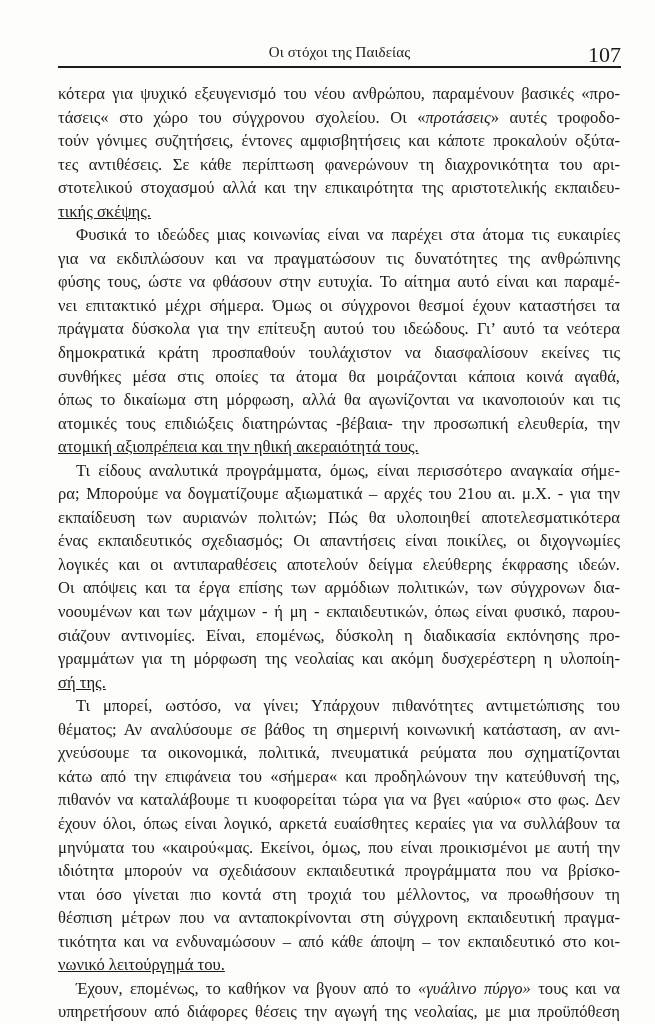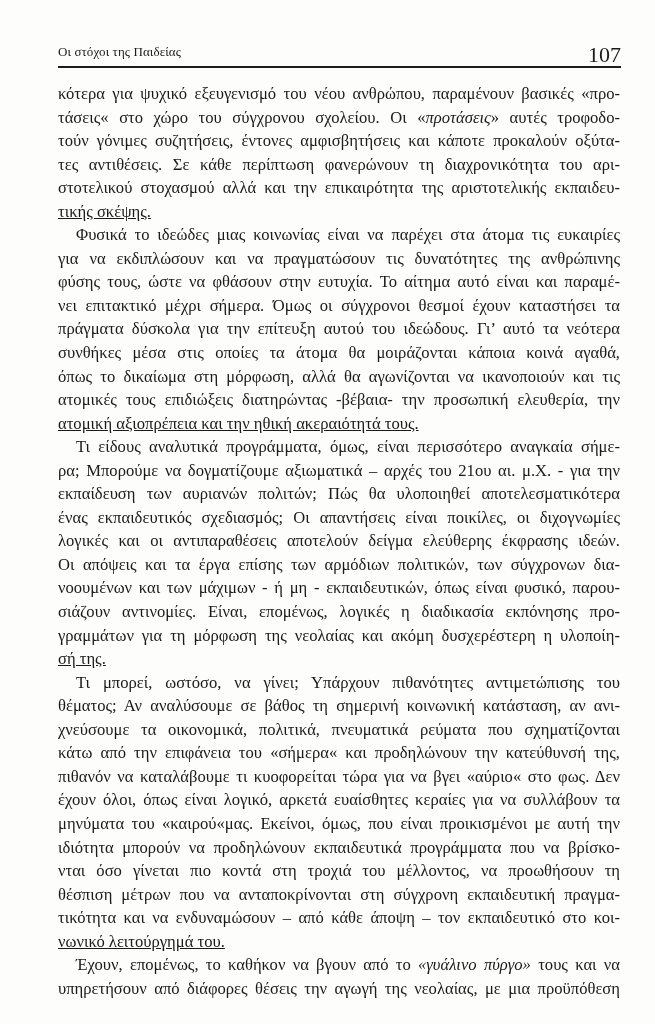--- a/index.html
+++ b/index.html
@@ -27,22 +27,22 @@
       left: 58px;
       width: 563px;
       top: 40px;
       height: 26px;
       border-bottom: 2px solid #1c1c1c;
     }
     .running-title {
       position: absolute;
       left: 0; right: 0;
       top: 4px;
-      text-align: left;
-      font-size: 13px;
+      text-align: center;
+      font-size: 15px;
       letter-spacing: 0.1px;
     }
     .page-number {
       position: absolute;
       right: 0;
       top: 2px;
       font-size: 22px;
     }
     .body-text {
       position: absolute;
@@ -88,48 +88,49 @@
       <span class="line">στοτελικού στοχασμού αλλά και την επικαιρότητα της αριστοτελικής εκπαιδευ-</span>
       <span class="line last">τικής σκέψης.</span>
     </div>
 
     <div>
       <span class="line indent">Φυσικά το ιδεώδες μιας κοινωνίας είναι να παρέχει στα άτομα τις ευκαιρίες</span>
       <span class="line">για να εκδιπλώσουν και να πραγματώσουν τις δυνατότητες της ανθρώπινης</span>
       <span class="line">φύσης τους, ώστε να φθάσουν στην ευτυχία. Το αίτημα αυτό είναι και παραμέ-</span>
       <span class="line">νει επιτακτικό μέχρι σήμερα. Όμως οι σύγχρονοι θεσμοί έχουν καταστήσει τα</span>
       <span class="line">πράγματα δύσκολα για την επίτευξη αυτού του ιδεώδους. Γι’ αυτό τα νεότερα</span>
+      <span class="line">δημοκρατικά κράτη προσπαθούν τουλάχιστον να διασφαλίσουν εκείνες τις</span>
       <span class="line">συνθήκες μέσα στις οποίες τα άτομα θα μοιράζονται κάποια κοινά αγαθά,</span>
       <span class="line">όπως το δικαίωμα στη μόρφωση, αλλά θα αγωνίζονται να ικανοποιούν και τις</span>
       <span class="line">ατομικές τους επιδιώξεις διατηρώντας -βέβαια-  την προσωπική ελευθερία, την</span>
       <span class="line last">ατομική αξιοπρέπεια και την ηθική ακεραιότητά τους.</span>
     </div>
 
     <div>
       <span class="line indent">Τι είδους αναλυτικά προγράμματα, όμως, είναι περισσότερο αναγκαία σήμε-</span>
       <span class="line">ρα; Μπορούμε να δογματίζουμε αξιωματικά – αρχές του 21ου αι. μ.Χ. - για την</span>
       <span class="line">εκπαίδευση των αυριανών πολιτών; Πώς θα υλοποιηθεί αποτελεσματικότερα</span>
       <span class="line">ένας εκπαιδευτικός σχεδιασμός; Οι απαντήσεις είναι ποικίλες, οι διχογνωμίες</span>
       <span class="line">λογικές και οι αντιπαραθέσεις αποτελούν δείγμα ελεύθερης έκφρασης ιδεών.</span>
       <span class="line">Οι απόψεις και τα έργα επίσης των αρμόδιων πολιτικών, των σύγχρονων δια-</span>
       <span class="line">νοουμένων και των μάχιμων - ή μη - εκπαιδευτικών, όπως είναι φυσικό, παρου-</span>
-      <span class="line">σιάζουν αντινομίες. Είναι, επομένως, λογικές η διαδικασία εκπόνησης προ-</span>
+      <span class="line">σιάζουν αντινομίες. Είναι, επομένως, δύσκολη η διαδικασία εκπόνησης προ-</span>
       <span class="line">γραμμάτων για τη μόρφωση της νεολαίας και ακόμη δυσχερέστερη η υλοποίη-</span>
       <span class="line last">σή της.</span>
     </div>
 
     <div>
       <span class="line indent">Τι μπορεί, ωστόσο, να γίνει; Υπάρχουν πιθανότητες αντιμετώπισης του</span>
       <span class="line">θέματος; Αν αναλύσουμε σε βάθος τη σημερινή κοινωνική κατάσταση, αν ανι-</span>
       <span class="line">χνεύσουμε τα οικονομικά, πολιτικά, πνευματικά ρεύματα που σχηματίζονται</span>
       <span class="line">κάτω από την επιφάνεια του «σήμερα« και προδηλώνουν την κατεύθυνσή της,</span>
       <span class="line">πιθανόν να καταλάβουμε τι κυοφορείται τώρα για να βγει «αύριο« στο φως. Δεν</span>
       <span class="line">έχουν όλοι, όπως είναι λογικό, αρκετά ευαίσθητες κεραίες για να συλλάβουν τα</span>
       <span class="line">μηνύματα του «καιρού«μας. Εκείνοι, όμως, που είναι προικισμένοι με αυτή την</span>
-      <span class="line">ιδιότητα μπορούν να προδηλώνουν εκπαιδευτικά προγράμματα που να βρίσκο-</span>
+      <span class="line">ιδιότητα μπορούν να σχεδιάσουν εκπαιδευτικά προγράμματα που να βρίσκο-</span>
       <span class="line">νται όσο γίνεται πιο κοντά στη τροχιά του μέλλοντος, να προωθήσουν τη</span>
       <span class="line">θέσπιση μέτρων που να ανταποκρίνονται στη σύγχρονη εκπαιδευτική πραγμα-</span>
       <span class="line">τικότητα και να ενδυναμώσουν – από κάθε άποψη – τον εκπαιδευτικό στο κοι-</span>
       <span class="line last">νωνικό λειτούργημά του.</span>
     </div>
 
     <div>
       <span class="line indent"><span>Έχουν, επομένως, το καθήκον να βγουν από το </span><span class="it">«γυάλινο πύργο»</span><span> τους και να</span></span>
       <span class="line">υπηρετήσουν από διάφορες θέσεις την αγωγή της νεολαίας, με μια προϋπόθεση</span>
     </div>

